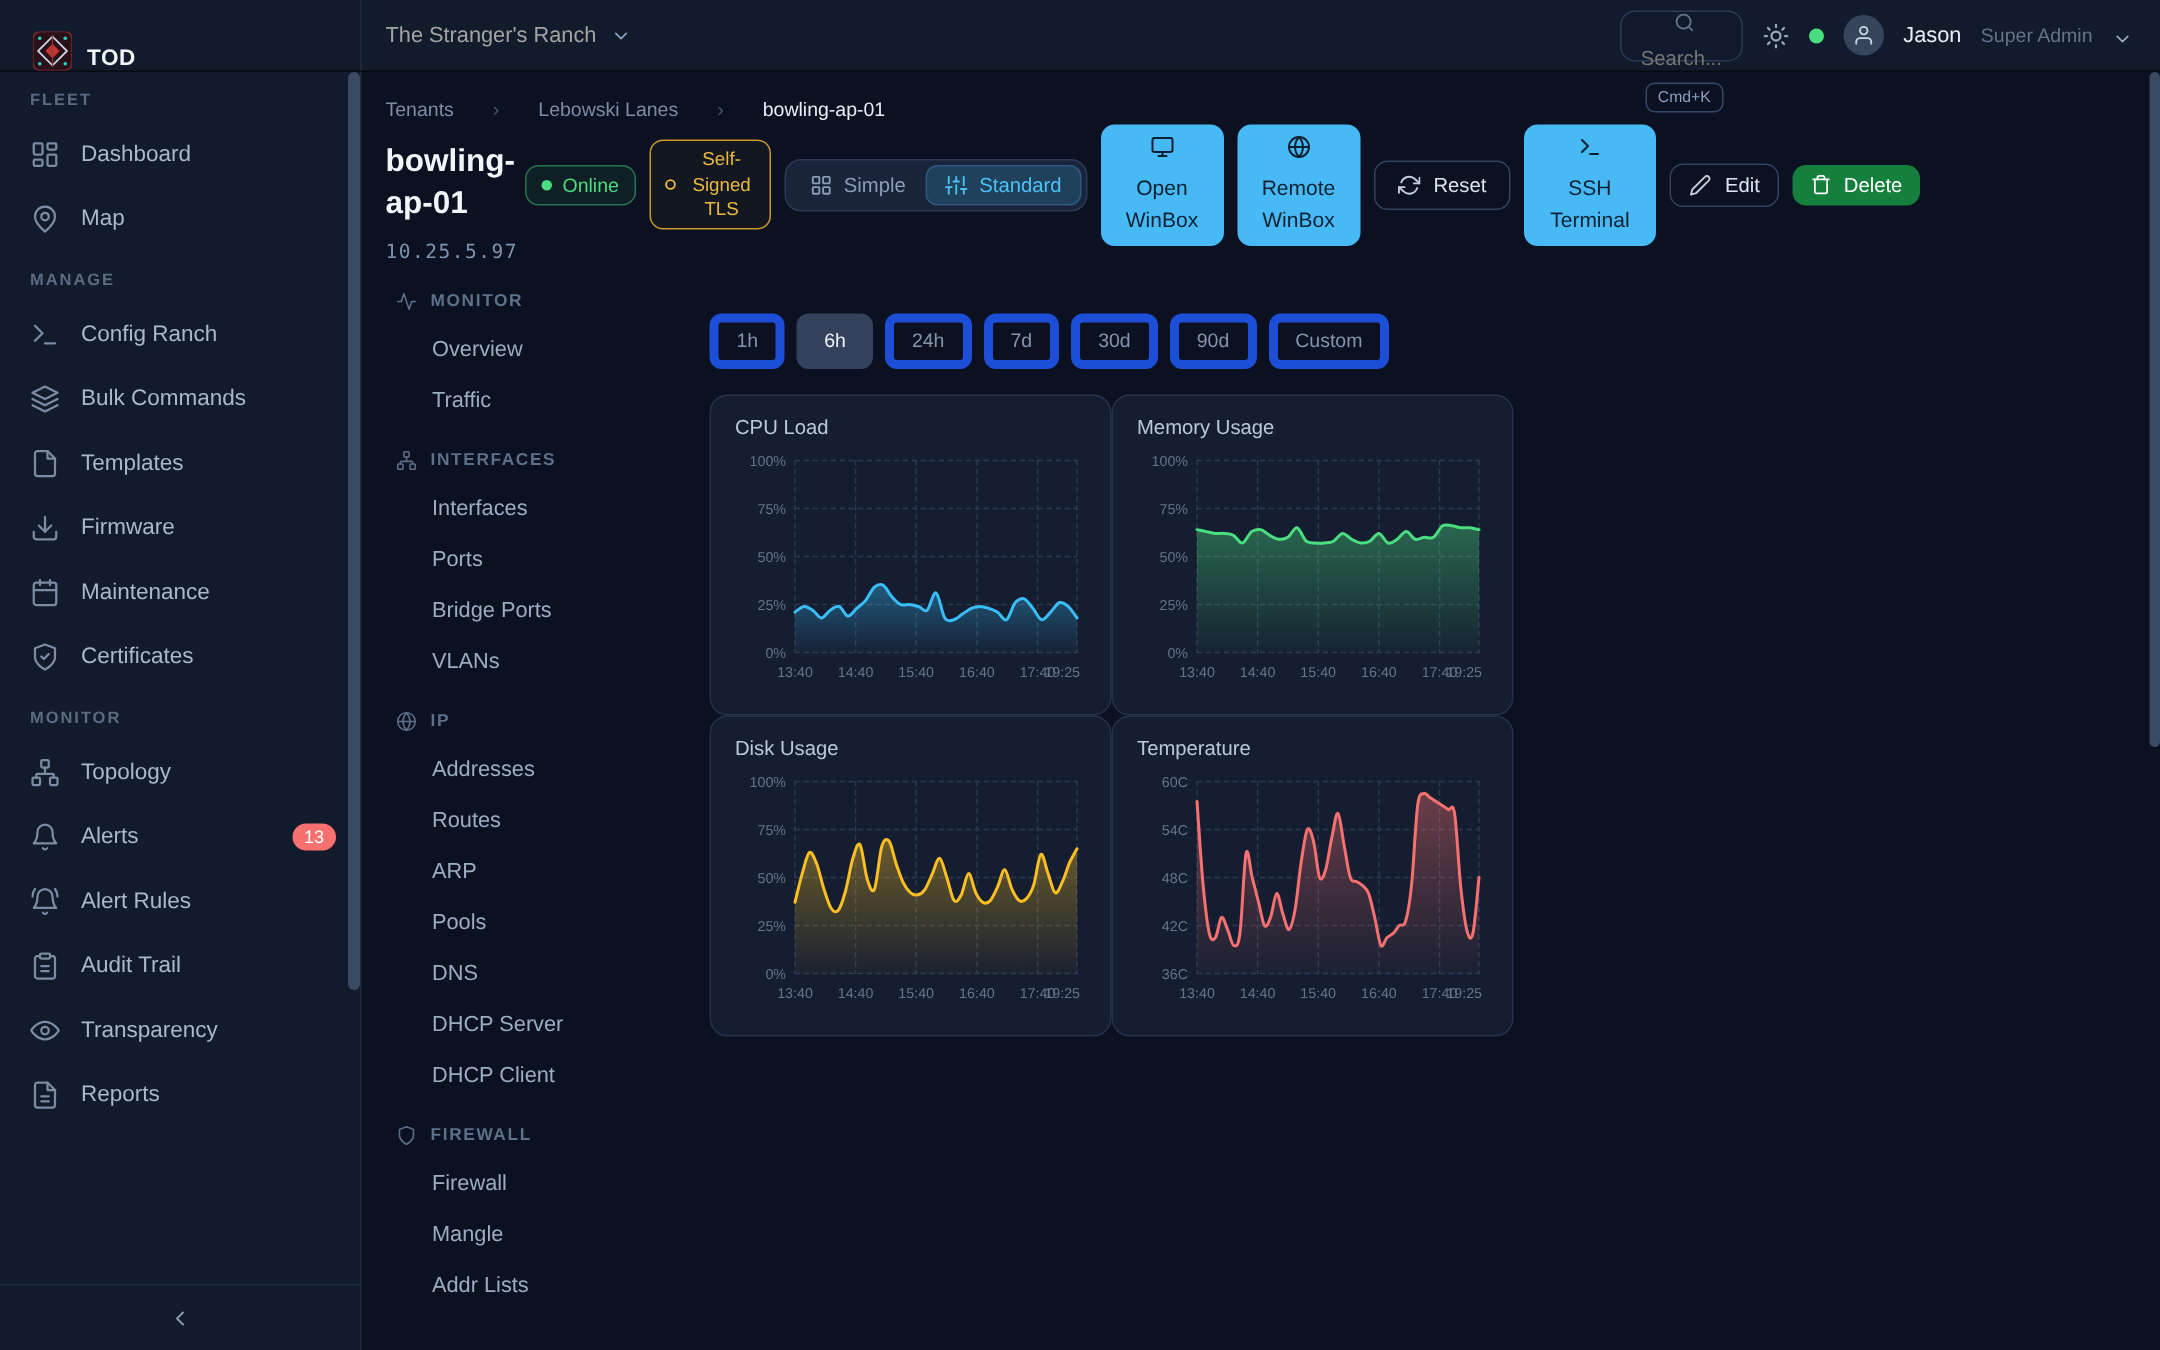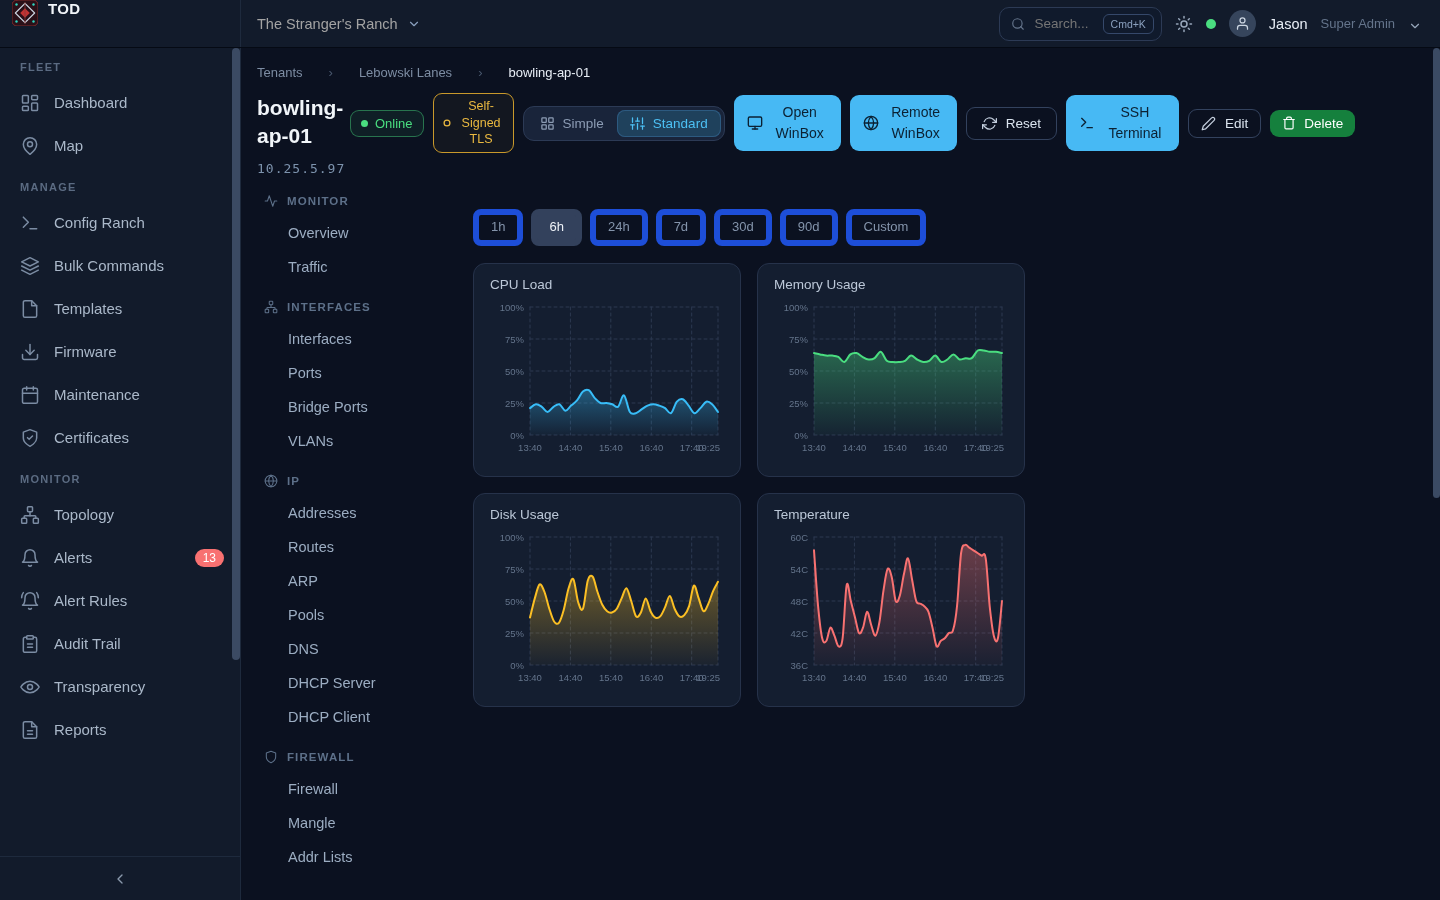--- a/index.html
+++ b/index.html
@@ -8,28 +8,28 @@
     width:1440px; height:900px; overflow:hidden; position:relative;
     background:#0b1120; color:#e2e8f0;
     font-family:"Liberation Sans", sans-serif;
     -webkit-font-smoothing:antialiased;
   }
   svg { stroke-linecap:round; stroke-linejoin:round; }
 
   
   .topbar { position:absolute; top:0; left:0; right:0; height:48px; background:#121b2b;
     border-bottom:1px solid #050a14; display:flex; align-items:center; z-index:5; }
-  .topbar-left { width:241px; height:100%; display:flex; align-items:flex-start; gap:10px;
-    padding-left:12px; border-right:1px solid #1e2a3d; flex:none; }
+  .topbar-left { width:241px; height:100%; display:flex; align-items:flex-end; gap:10px;
+    padding-left:22px; border-right:1px solid #1e2a3d; flex:none; }
   .brand-name { font-weight:bold; font-size:15px; letter-spacing:.4px; color:#f1f5f9; }
   .tenant { display:flex; align-items:center; gap:9px; margin-left:16px; font-size:14.5px; color:#a3a3a3; cursor:pointer; }
   .tenant svg { width:14px; height:14px; color:#8aa0be; }
   .topbar-right { margin-left:auto; display:flex; align-items:center; gap:13px; padding-right:18px; }
   .search { display:flex; align-items:center; gap:8px; height:34px; border:1px solid #2c3a55;
-    border-radius:10px; padding:0 7px 0 11px; background:#101a2c; cursor:text; }
+    border-radius:10px; padding:0 7px 0 11px; background:#101a2c; cursor:text;flex-direction:column; }
   .search svg { width:14px; height:14px; color:#64748b; flex:none; }
   .search input { background:transparent; border:none; outline:none; color:#8494ab;
     font-size:13.5px; width:62px; font-family:inherit; }
   .kbd { border:1px solid #35486a; border-radius:6px; font-size:10.5px; color:#8aa0be; padding:3px 7px; }
   .icon-btn { width:18px; height:18px; color:#98a7bb; cursor:pointer; display:flex; }
   .icon-btn svg { width:18px; height:18px; }
   .conn-dot { width:10px; height:10px; border-radius:50%; background:#4ade80; }
   .avatar { width:27px; height:27px; border-radius:50%; background:#36455c; color:#cbd5e1;
     display:flex; align-items:center; justify-content:center; cursor:pointer; }
   .avatar svg { width:15px; height:15px; }
@@ -80,21 +80,21 @@
   .badge-tls .tls-text { width:47px; text-align:center; }
 
   .segmented { display:flex; align-items:center; background:#19243a; border:1px solid #2c3a55;
     border-radius:11px; padding:3px; }
   .segment { display:flex; align-items:center; gap:8px; padding:6px 13px; border-radius:8px;
     font-size:13.5px; color:#8c9cb4; cursor:pointer; }
   .segment svg { width:15px; height:15px; }
   .segment.active { background:#1f415c; color:#4cc0f4; box-shadow:inset 0 0 0 1px #2d5a80; }
 
   .btn { display:flex; align-items:center; border-radius:9px; cursor:pointer; border:none; font-family:inherit; }
-  .btn-primary { background:#47b9f4; color:#0b2133; gap:9px; padding:7px 13px; font-size:14px; }
+  .btn-primary { background:#47b9f4; color:#0b2133; gap:9px; padding:7px 13px; font-size:14px;flex-direction:column; }
   .btn-primary svg { width:16px; height:16px; flex:none; }
   .btn-primary .stack { text-align:center; line-height:1.5; }
   .btn-outline { border:1px solid #33425e; background:transparent; color:#dbe4ef; gap:9px;
     padding:8px 15px; font-size:13.5px; }
   .btn-outline svg { width:15px; height:15px; color:#c3cedd; }
   .btn-outline.btn-sm { padding:6px 12px; }
   .btn-danger { background:#15803d; color:#fff; gap:8px; padding:6px 12px; font-size:13.5px; }
   .btn-danger svg { width:14px; height:14px; }
 
   
@@ -106,21 +106,21 @@
   .dnav-header svg { width:14px; height:14px; flex:none; }
   .dnav-item { height:34px; display:flex; align-items:center; padding-left:28px; font-size:14.5px;
     color:#9cadc2; border-left:3px solid transparent; border-radius:0 6px 6px 0; cursor:pointer; }
   .dnav-item.active { background:rgba(56,189,248,.09); border-left-color:#38bdf8; color:#3fb9f0; }
 
   .charts-col { margin-left:16px; }
   .time-pills { display:flex; gap:8px; margin-top:19px; }
   .pill { border:6px solid #1d4ed8; border-radius:8px; padding:5px 12px; font-size:13px;
     color:#8494ab; cursor:pointer; line-height:1.15; }
   .pill.active { background:#33415c; border-color:#33415c; color:#eef2f7; }
-  .chart-grid { display:grid; grid-template-columns:268px 268px; gap:16px; margin-top:17px; }
+  .chart-grid { display:grid; grid-template-columns:268px 268px; margin-top:17px; }
   .card { background:#141e30; border:1px solid #26324a; border-radius:12px; padding:13px 16px; height:214px; }
   .card-title { font-size:13.5px; color:#bcc8d8; margin-bottom:3px; }
   svg.chart { display:block; }
 </style>
 </head>
 <body>
 
 <header class="topbar">
   <div class="topbar-left">
     <svg width="26" height="26" viewBox="0 0 26 26">

